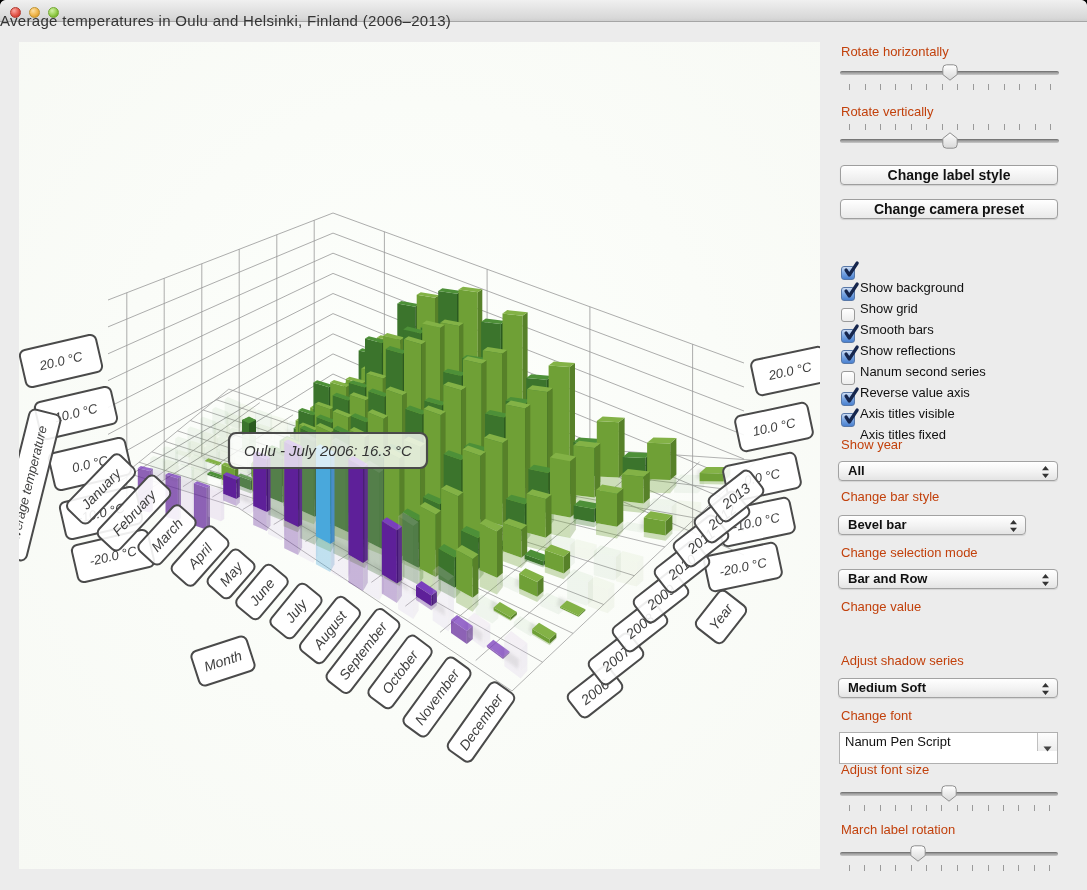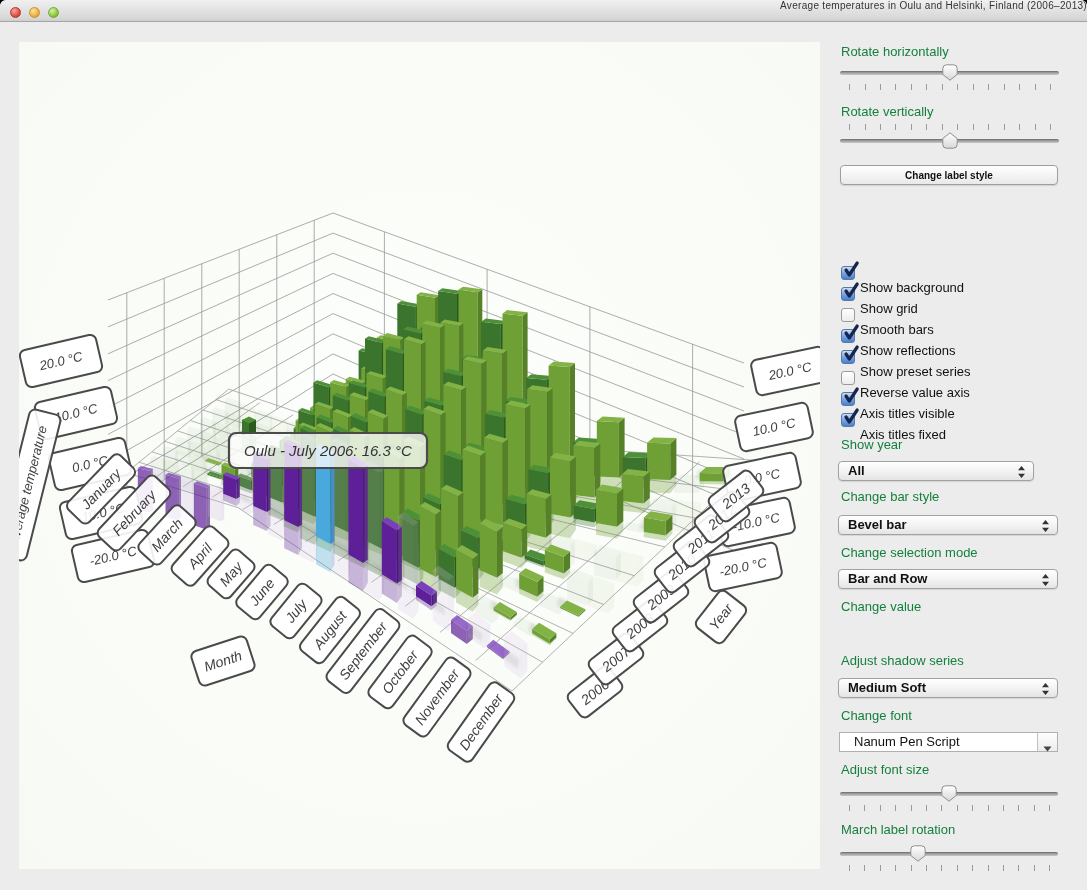--- a/index.html
+++ b/index.html
@@ -1,47 +1,47 @@
 <!DOCTYPE html>
 <html><head><meta charset="utf-8"><style>
 * { margin:0; padding:0; box-sizing:border-box; }
 html,body { width:1087px; height:890px; background:#000; overflow:hidden;
   font-family:"Liberation Sans",sans-serif; }
 #win { position:absolute; left:0; top:0; width:1087px; height:890px;
   background:#ececec; border-radius:6px 6px 0 0; overflow:hidden; }
 #tbar { position:absolute; left:0; top:0; width:100%; height:22px;
   background:linear-gradient(#f0f0f0,#d8d8d8 85%,#cfcfcf);
   border-bottom:1px solid #a5a5a5; border-radius:6px 6px 0 0; }
-#title { position:absolute; width:100%; top:0; text-align:right;
-  font-size:10px; letter-spacing:0.3px; color:#343434; }
+#title { position:absolute; width:100%; top:12px; text-align:left;
+  font-size:15px; letter-spacing:0.3px; color:#343434; }
 .tl { position:absolute; top:7px; width:11px; height:11px; border-radius:50%; }
 #tl1 { left:10px; background:radial-gradient(circle at 35% 30%, #f8a9a4, #ec6b60 40%, #d33f33 75%, #b92b20); border:0.5px solid #b03a30;}
 #tl2 { left:29px; background:radial-gradient(circle at 35% 30%, #fbe0a8, #f5c160 40%, #e3a333 75%, #c98b1e); border:0.5px solid #c09432;}
 #tl3 { left:48px; background:radial-gradient(circle at 35% 30%, #d2f0a8, #a5d864 40%, #7bb82e 75%, #66a41c); border:0.5px solid #74a833;}
 #chart { position:absolute; left:19px; top:42px; width:801px; height:827px; }
-.lab { position:absolute; font-size:13px; color:#15803d; }
+.lab { position:absolute; font-size:13px; color:#c2410c; }
 .track { position:absolute; height:4px; border-radius:2px;
   background:linear-gradient(#8e8e8e,#c9c9c9); border-top:1px solid #777; }
 .tick { position:absolute; width:1px; height:6px; background:#9a9a9a; }
 .btn { position:absolute; height:20px; border:1px solid #9e9e9e; border-radius:4px;
   background:linear-gradient(#ffffff,#f4f4f4 50%,#e9e9e9);
-  text-align:center; font-size:10px; font-weight:bold; color:#111; line-height:19px;
+  text-align:center; font-size:14px; font-weight:bold; color:#111; line-height:19px;
   box-shadow:0 1px 1px rgba(0,0,0,0.12); }
 .cbx { position:absolute; width:14px; height:14px; border:1px solid #9a9a9a; border-radius:3px;
   background:linear-gradient(#ffffff,#ededed); }
 .cbx.on { background:linear-gradient(#cfdef4,#7aa6e2 50%,#4a80cf); border-color:#5878a8; }
 .cbx .mk { position:absolute; left:-1px; top:-7px; }
 .cbl { position:absolute; font-size:13px; color:#111; white-space:nowrap;margin-top:15px; }
 .pop { position:absolute; height:20px; border:1px solid #a2a2a2; border-radius:4px;
   background:linear-gradient(#ffffff,#f2f2f2 55%,#e4e4e4);
   font-size:13px; font-weight:bold; color:#111; line-height:18px; padding-left:9px;
   box-shadow:0 1px 1px rgba(0,0,0,0.1); }
 .pop .ar { position:absolute; right:7px; top:3px; }
-.fc { position:absolute; height:20px; border:1px solid #b0b0b0; background:#fff;
-  font-size:13px; color:#111; line-height:18px; padding-left:14px; }
+.fc { position:absolute; height:32px; border:1px solid #b0b0b0; background:#fff;
+  font-size:13px; color:#111; line-height:18px; padding-left:5px; }
 .fc .fcb { position:absolute; right:0; top:0; width:20px; height:18px;
   background:linear-gradient(#fdfdfd,#ededed); border-left:1px solid #c0c0c0;
   text-align:center; padding-top:6px; }
 </style></head><body>
 <div id="win">
   <div id="tbar">
       <div class="tl" id="tl1"></div>
       <div class="tl" id="tl2"></div>
       <div class="tl" id="tl3"></div>
     <div id="title">Average temperatures in Oulu and Helsinki, Finland (2006–2013)</div>
@@ -1223,20 +1223,21 @@
     <svg style="position:absolute;left:941.5px;top:132px" width="16" height="17" viewBox="0 0 16 17">
       <defs>
         <linearGradient id="tg" x1="0" y1="0" x2="0" y2="1">
           <stop offset="0" stop-color="#ffffff"></stop>
           <stop offset="1" stop-color="#d8d8d8"></stop>
         </linearGradient>
       </defs>
       <path d="M8 0.8 L15.2 6.5 L15.2 12.5 Q15.2 16.2 11.5 16.2 L4.5 16.2 Q0.8 16.2 0.8 12.5 L0.8 6.5 Z" fill="url(#tg)" stroke="#8e8e8e" stroke-width="1"></path>
     </svg>
     <div class="btn" style="left:840px;top:165px;width:218px">Change label style</div>
+    <div class="btn" style="left:840px;top:199px;width:218px">Change camera preset</div>
     <div class="cbx on" style="left:841px;top:266px">
       <svg class="mk" width="22" height="22" viewBox="0 0 22 22">
         <path d="M5 10 L8.3 15 L16.2 3" stroke="#16264d" stroke-width="3.2" fill="none" stroke-linecap="round" stroke-linejoin="round"></path>
       </svg>
     </div>
     <div class="cbl" style="left:860px;top:265px">Show background</div>
     <div class="cbx on" style="left:841px;top:287px">
       <svg class="mk" width="22" height="22" viewBox="0 0 22 22">
         <path d="M5 10 L8.3 15 L16.2 3" stroke="#16264d" stroke-width="3.2" fill="none" stroke-linecap="round" stroke-linejoin="round"></path>
       </svg>
@@ -1248,41 +1249,41 @@
       <svg class="mk" width="22" height="22" viewBox="0 0 22 22">
         <path d="M5 10 L8.3 15 L16.2 3" stroke="#16264d" stroke-width="3.2" fill="none" stroke-linecap="round" stroke-linejoin="round"></path>
       </svg>
     </div>
     <div class="cbl" style="left:860px;top:328px">Show reflections</div>
     <div class="cbx on" style="left:841px;top:350px">
       <svg class="mk" width="22" height="22" viewBox="0 0 22 22">
         <path d="M5 10 L8.3 15 L16.2 3" stroke="#16264d" stroke-width="3.2" fill="none" stroke-linecap="round" stroke-linejoin="round"></path>
       </svg>
     </div>
-    <div class="cbl" style="left:860px;top:349px">Show preset series</div>
+    <div class="cbl" style="left:860px;top:349px">Nanum second series</div>
     <div class="cbx" style="left:841px;top:371px"></div>
     <div class="cbl" style="left:860px;top:370px">Reverse value axis</div>
     <div class="cbx on" style="left:841px;top:392px">
       <svg class="mk" width="22" height="22" viewBox="0 0 22 22">
         <path d="M5 10 L8.3 15 L16.2 3" stroke="#16264d" stroke-width="3.2" fill="none" stroke-linecap="round" stroke-linejoin="round"></path>
       </svg>
     </div>
     <div class="cbl" style="left:860px;top:391px">Axis titles visible</div>
     <div class="cbx on" style="left:841px;top:413px">
       <svg class="mk" width="22" height="22" viewBox="0 0 22 22">
         <path d="M5 10 L8.3 15 L16.2 3" stroke="#16264d" stroke-width="3.2" fill="none" stroke-linecap="round" stroke-linejoin="round"></path>
       </svg>
     </div>
     <div class="cbl" style="left:860px;top:412px">Axis titles fixed</div>
     <div class="lab" style="left:841px;top:437px">Show year</div>
-    <div class="pop" style="left:838px;top:461px;width:196px"><span>All</span><svg class="ar" width="9" height="14" viewBox="0 0 9 14">
+    <div class="pop" style="left:838px;top:461px;width:220px"><span>All</span><svg class="ar" width="9" height="14" viewBox="0 0 9 14">
         <path d="M4.5 1 L8 5.2 L1 5.2 Z M4.5 13 L8 8.8 L1 8.8 Z" fill="#333"></path>
       </svg></div>
     <div class="lab" style="left:841px;top:489px">Change bar style</div>
-    <div class="pop" style="left:838px;top:515px;width:220px"><span>Bevel bar</span><svg class="ar" width="9" height="14" viewBox="0 0 9 14">
+    <div class="pop" style="left:838px;top:515px;width:188px"><span>Bevel bar</span><svg class="ar" width="9" height="14" viewBox="0 0 9 14">
         <path d="M4.5 1 L8 5.2 L1 5.2 Z M4.5 13 L8 8.8 L1 8.8 Z" fill="#333"></path>
       </svg></div>
     <div class="lab" style="left:841px;top:545px">Change selection mode</div>
     <div class="pop" style="left:838px;top:569px;width:220px"><span>Bar and Row</span><svg class="ar" width="9" height="14" viewBox="0 0 9 14">
         <path d="M4.5 1 L8 5.2 L1 5.2 Z M4.5 13 L8 8.8 L1 8.8 Z" fill="#333"></path>
       </svg></div>
     <div class="lab" style="left:841px;top:599px">Change value</div>
     <div class="lab" style="left:841px;top:653px">Adjust shadow series</div>
     <div class="pop" style="left:838px;top:678px;width:220px"><span>Medium Soft</span><svg class="ar" width="9" height="14" viewBox="0 0 9 14">
         <path d="M4.5 1 L8 5.2 L1 5.2 Z M4.5 13 L8 8.8 L1 8.8 Z" fill="#333"></path>

